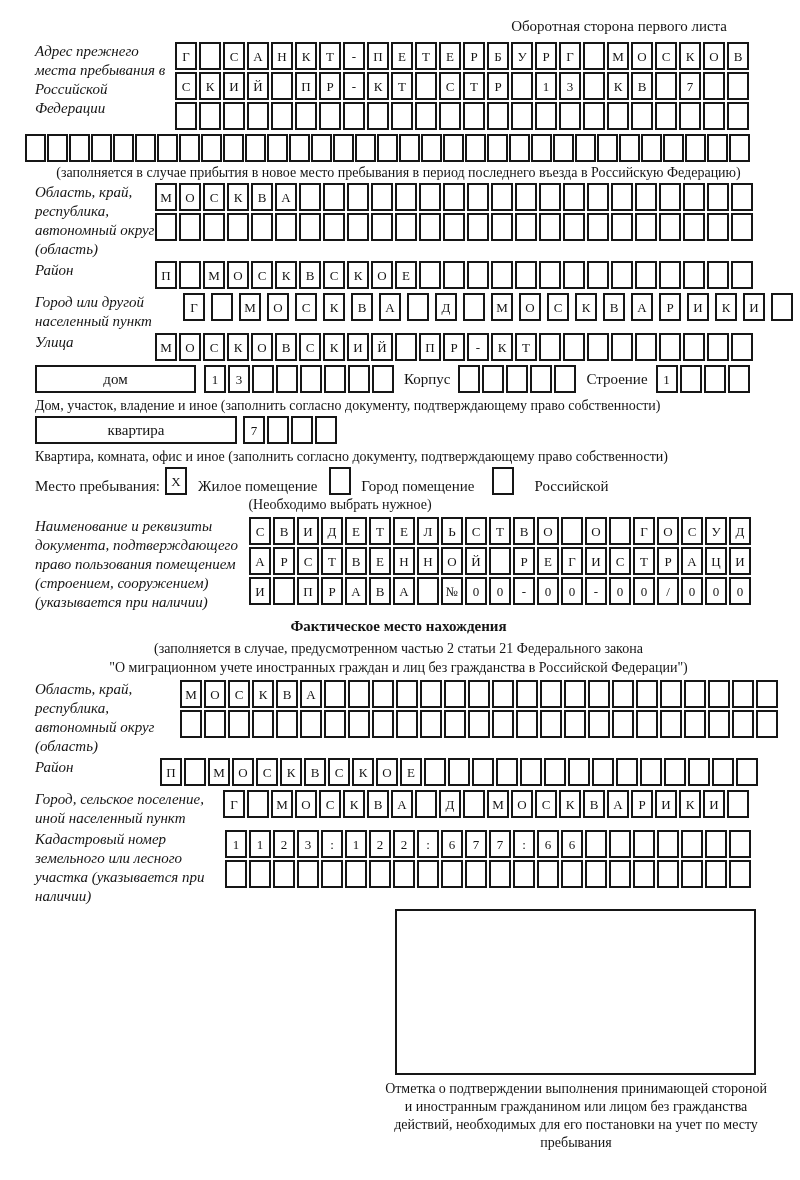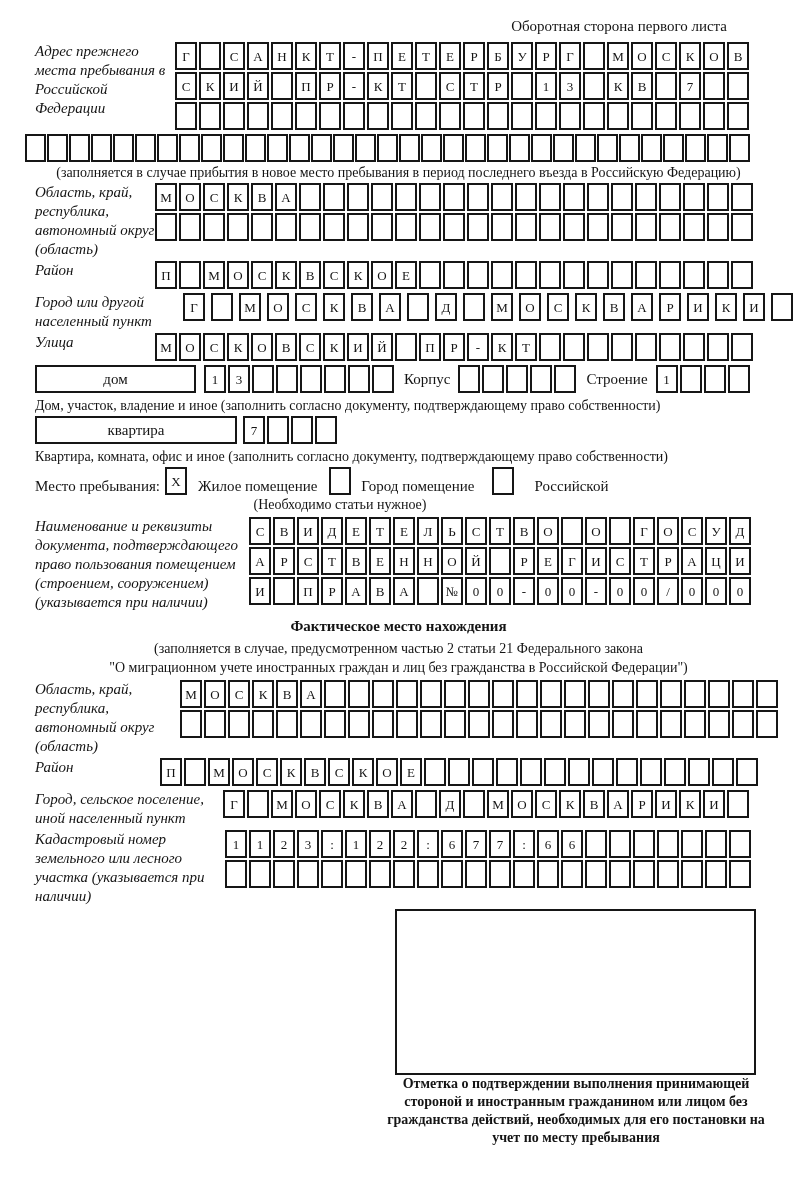--- a/index.html
+++ b/index.html
@@ -41,22 +41,22 @@
   .chk-gap-a { margin-left:5px; } .chk-lab-a { margin-left:9px; }
   .chk-gap-b { margin-left:12px; } .chk-lab-b { margin-left:8px; }
   .chk-gap-c { margin-left:18px; } .chk-lab-c { margin-left:18px; }
 
   .choose-note { width:610px; text-align:center; font-size:14px; line-height:17px; margin-bottom:4px; }
 
   .fact-notes { margin-bottom:4px; }
 
   .stamp-box { margin-left:360px; margin-top:3px; width:357px; height:162px;
                border:2px solid #161616; background:#fff; }
-  .stamp-caption { margin-left:345px; width:392px; 
-                   text-align:center; font-size:14px; line-height:18px;font-weight:bold; }
+  .stamp-caption { margin-left:345px; width:392px; margin-top:5px;
+                   text-align:center; font-size:14px; line-height:18px; }
 </style>
 </head>
 <body>
 
 <div class="page">
 
   <div class="header-note">Оборотная сторона первого листа</div>
 
   <div class="frow">
     <div class="flabel w140">Адрес прежнего места пребывания в Российской Федерации</div>
@@ -378,21 +378,21 @@
     <span class="chk-lab-a">Жилое помещение</span>
     <div class="cells-row chk-gap-b">
         <span class="cell"></span>
       </div>
     <span class="chk-lab-b">Город помещение</span>
     <div class="cells-row chk-gap-c">
         <span class="cell"></span>
       </div>
     <span class="chk-lab-c">Российской</span>
   </div>
-  <div class="choose-note">(Необходимо статьи нужное)</div>
+  <div class="choose-note">(Необходимо выбрать нужное)</div>
 
   <div class="frow">
     <div class="flabel w214">Наименование и реквизиты документа, подтверждающего право пользования помещением (строением, сооружением) (указывается при наличии)</div>
     <div class="cells-col">
       <div class="cells-row">
           <span class="cell">С</span>
           <span class="cell">В</span>
           <span class="cell">И</span>
           <span class="cell">Д</span>
           <span class="cell">Е</span>

